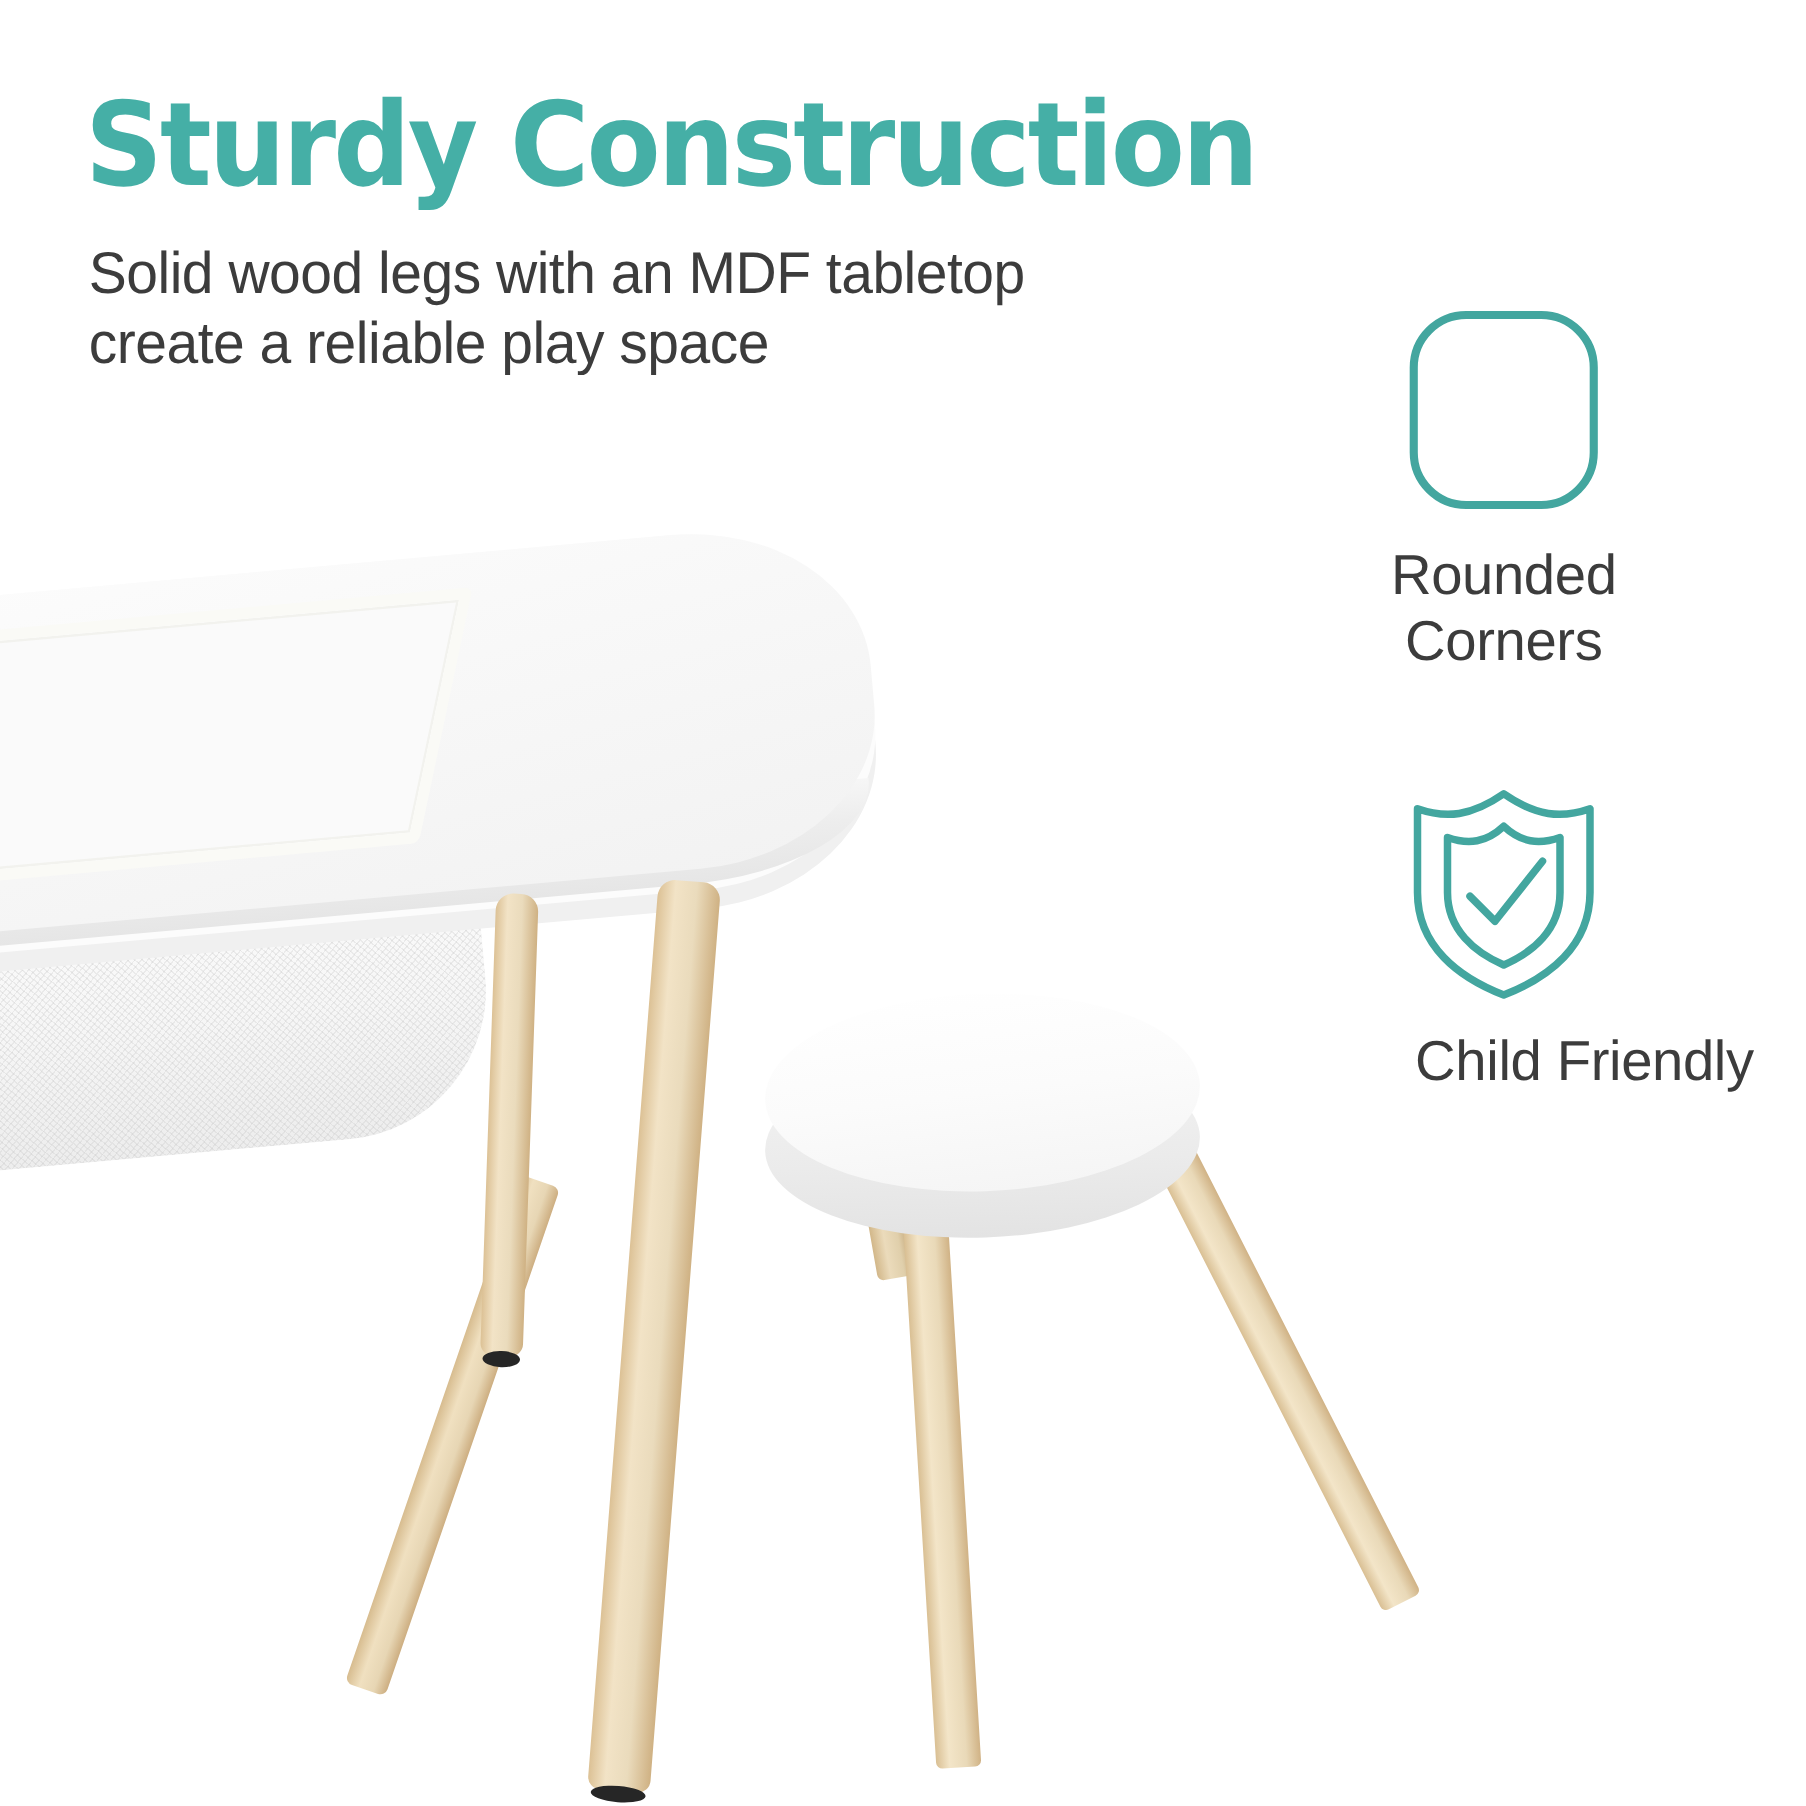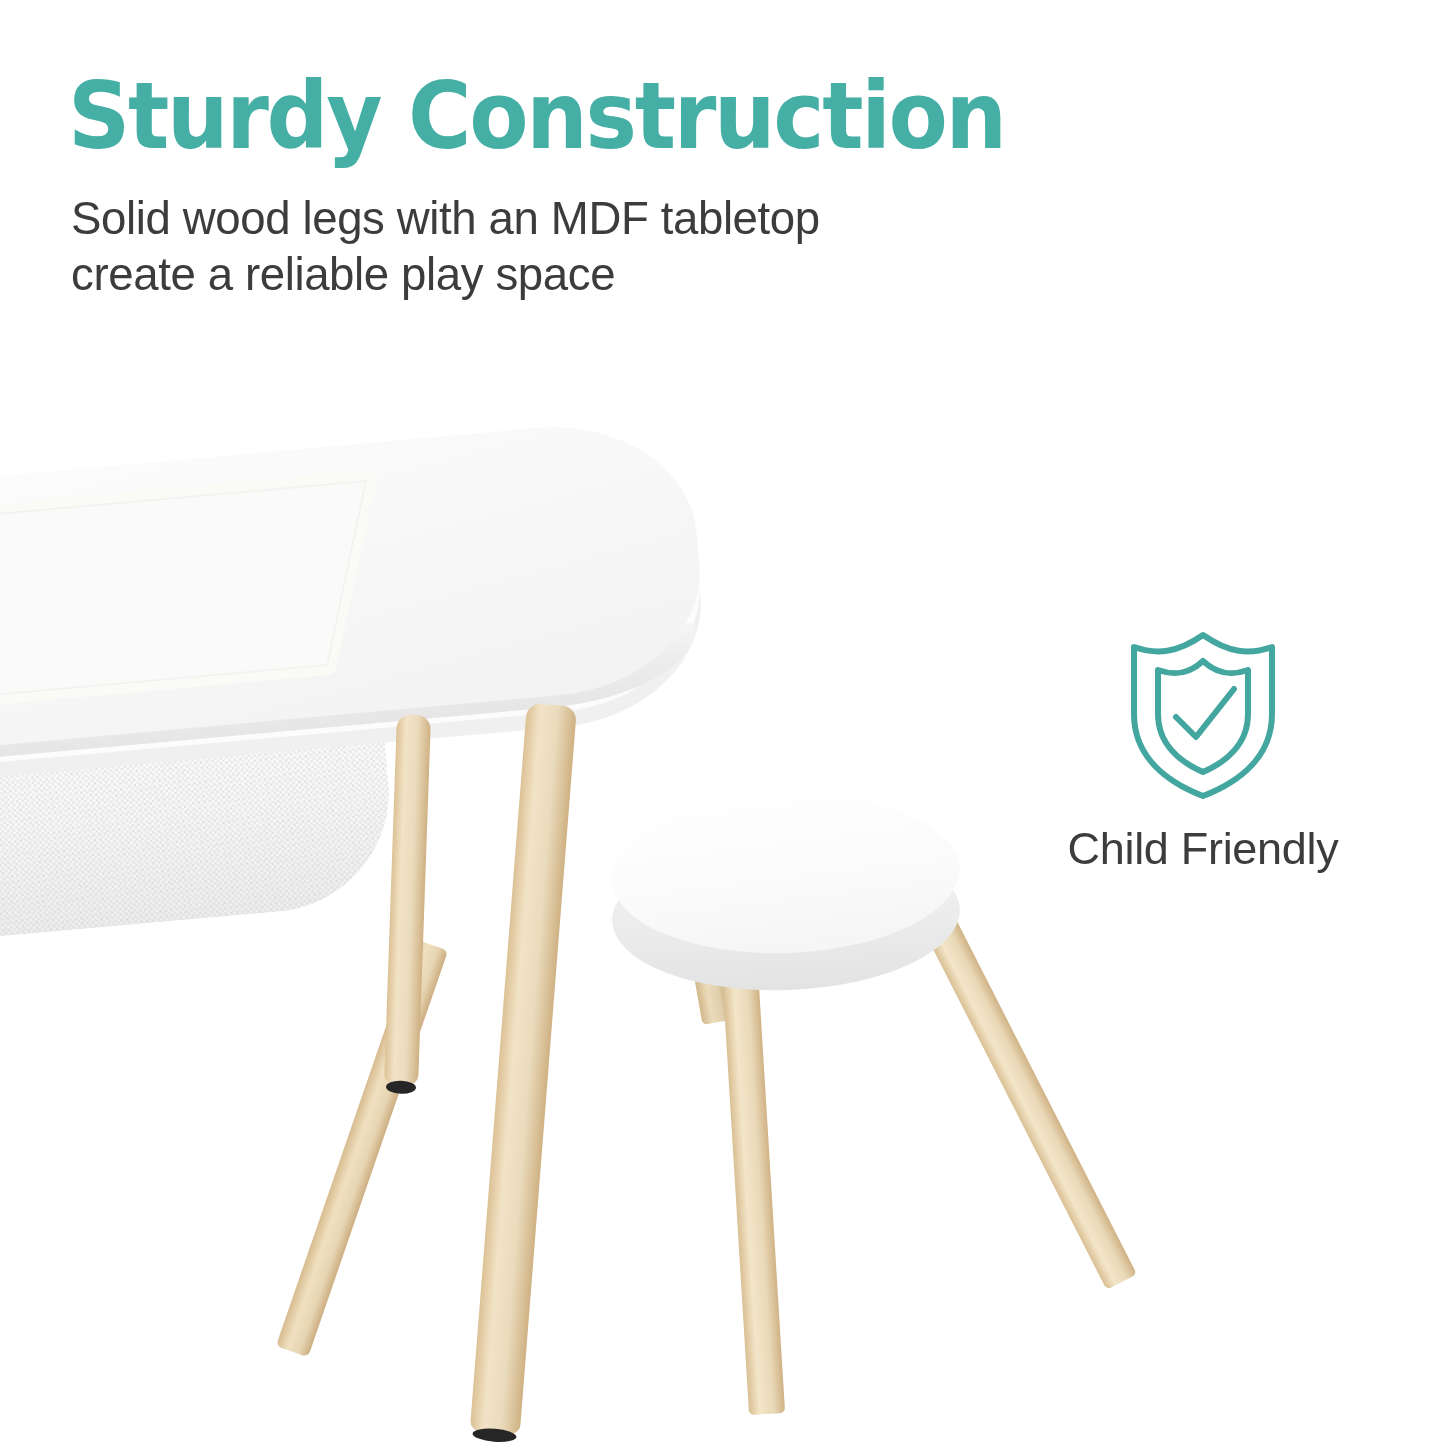--- a/index.html
+++ b/index.html
@@ -34,21 +34,21 @@
     font-family:"Liberation Sans", sans-serif;
     font-weight:300;font-size:45px;line-height:53px;
     letter-spacing:-0.3px;color:#3C3C3C;
   }
   .feature .cap div{white-space:nowrap;}
   #feat-rounded{top:243px;}
   #feat-rounded .iconwrap{height:170px;}
   #feat-rounded .cap{margin-top:20px;}
   #feat-shield{top:622px;}
   #feat-shield .iconwrap{height:182px;}
-  #feat-shield .cap{margin-top:18px;}
+  #feat-shield .cap{margin-top:18px;text-align:right;}
   .iconwrap{display:flex;align-items:center;justify-content:center;}
 
   
   .photo{position:absolute;left:0;top:400px;width:1100px;height:1045px;}
 
   
   .tabletop{
     position:absolute;left:-330px;top:60px;width:1030px;height:285px;
     background:#FCFCFC;
     border-radius:150px/120px;
@@ -186,20 +186,31 @@
 
     <div class="stool-seat-edge"></div>
     <div class="stool-seat"></div>
 
     <div class="sleg" style="left:718px;top:505px;width:36px;height:510px;transform:rotate(-3.5deg);"></div>
 
     <div class="sleg" style="left:905px;top:490px;width:34px;height:440px;transform:rotate(-27deg);"></div>
 
   </div>
 
+  <div class="feature" id="feat-rounded">
+    <div class="iconwrap">
+      <svg width="166" height="170" viewBox="0 0 166 170" aria-hidden="true">
+        <rect x="11" y="9" width="144" height="152" rx="42" ry="42" fill="none" stroke="#43A69F" stroke-width="6.5"></rect>
+      </svg>
+    </div>
+    <div class="cap">
+      <div>Rounded</div>
+      <div>Corners</div>
+    </div>
+  </div>
 
   <div class="feature" id="feat-shield">
     <div class="iconwrap">
       <svg width="172" height="182" viewBox="0 0 172 182" aria-hidden="true">
         <g fill="none" stroke="#43A69F" stroke-width="6" stroke-linecap="round" stroke-linejoin="round">
 
           <path d="M17 25
                    C 40 33, 60 31, 86 13
                    C 112 31, 132 33, 155 25
                    L 155 92

